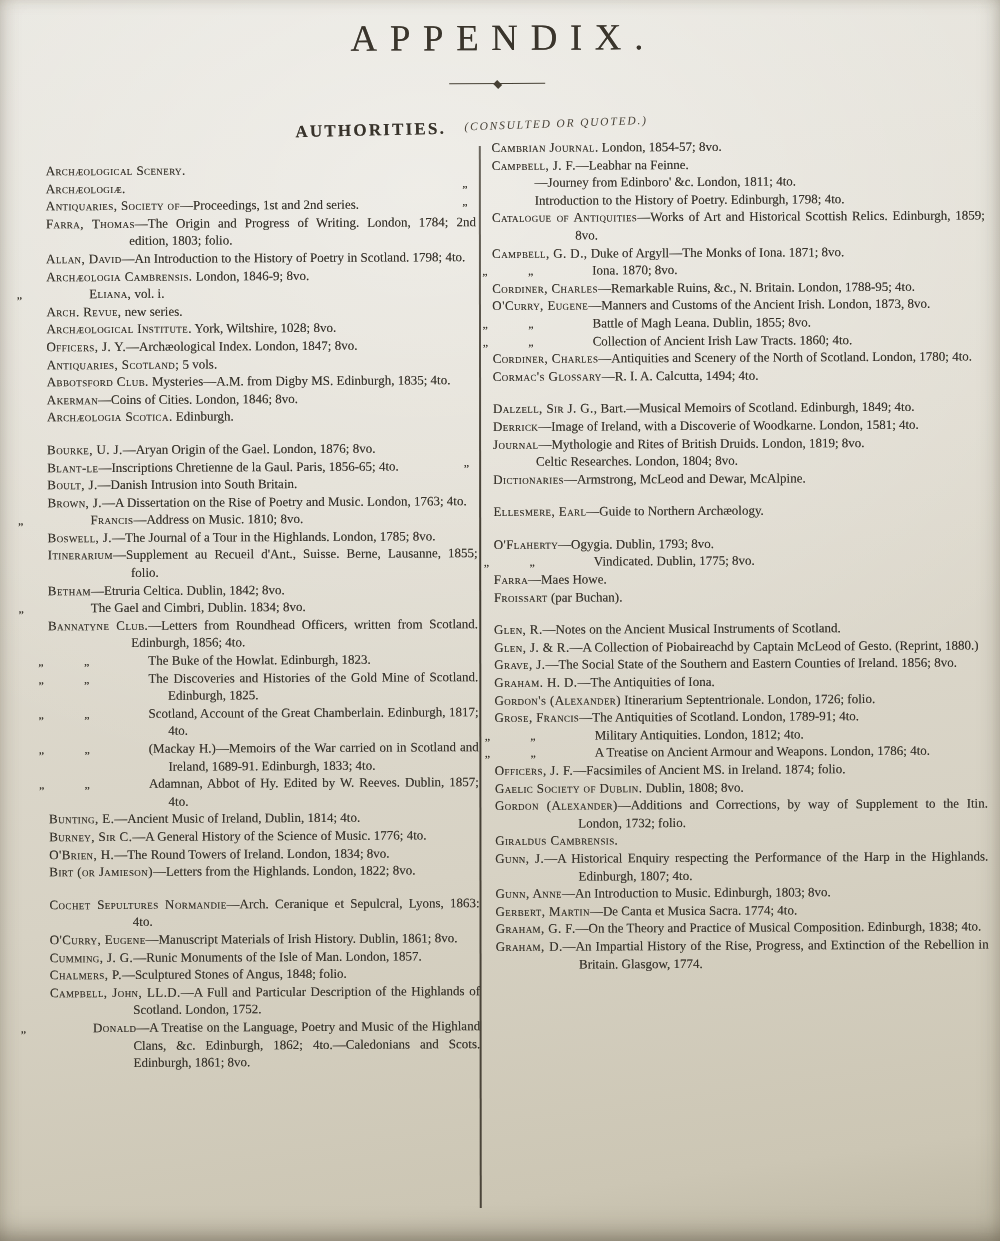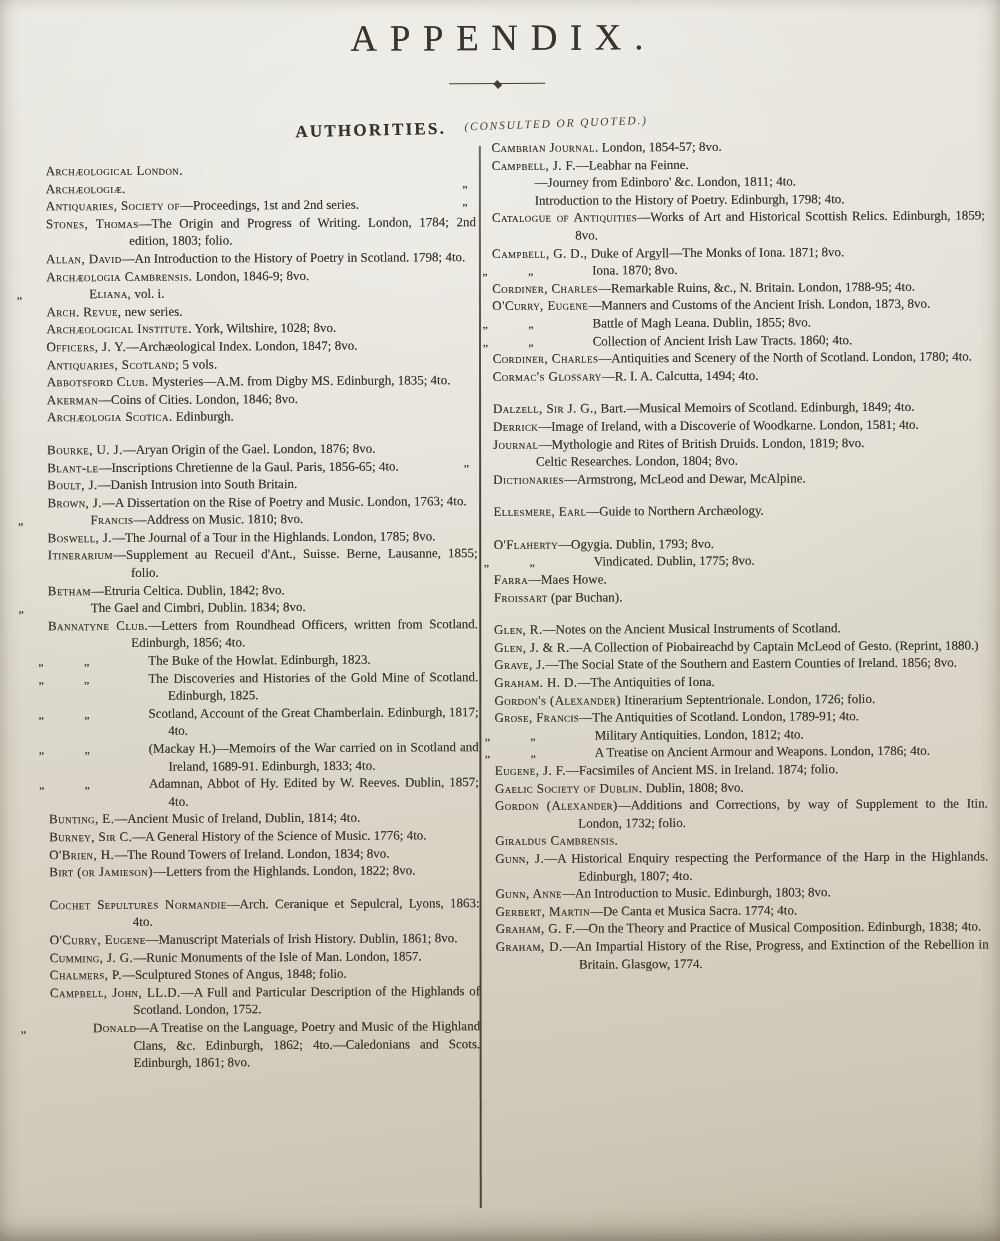--- a/index.html
+++ b/index.html
@@ -80,24 +80,24 @@
 
     <div class="heading-row">
       <span class="heading">AUTHORITIES.</span>
       <span class="heading-note">(CONSULTED OR QUOTED.)</span>
     </div>
 
     <div class="divider"></div>
 
     <div class="col col-left" id="col-left">
         <div class="group">
-          <div class="entry lvl0"><span class="sc">Archæological London.</span></div>
+          <div class="entry lvl0"><span class="sc">Archæological Scenery.</span></div>
           <div class="entry lvl0"><span class="sc">Archæologiæ.</span></div>
           <div class="entry lvl0"><span class="sc">Antiquaries, Society of</span><span>—Proceedings, 1st and 2nd series.</span></div>
-          <div class="entry lvl0"><span class="sc">Stones, Thomas</span><span>—The Origin and Progress of Writing.  London, 1784; 2nd edition, 1803; folio.</span></div>
+          <div class="entry lvl0"><span class="sc">Farra, Thomas</span><span>—The Origin and Progress of Writing.  London, 1784; 2nd edition, 1803; folio.</span></div>
           <div class="entry lvl0"><span class="sc">Allan, David</span><span>—An Introduction to the History of Poetry in Scotland. 1798; 4to.</span></div>
           <div class="entry lvl0"><span class="sc">Archæologia Cambrensis.</span><span>  London, 1846-9; 8vo.</span></div>
           <div class="entry lvl1"><span class="ditto d1">„</span><span class="sc">Eliana,</span><span> vol. i.</span></div>
           <div class="entry lvl0"><span class="sc">Arch. Revue,</span><span> new series.</span></div>
           <div class="entry lvl0"><span class="sc">Archæological Institute.</span><span>  York, Wiltshire, 1028; 8vo.</span></div>
           <div class="entry lvl0"><span class="sc">Officers, J. Y.</span><span>—Archæological Index.  London, 1847; 8vo.</span></div>
           <div class="entry lvl0"><span class="sc">Antiquaries, Scotland;</span><span> 5 vols.</span></div>
           <div class="entry lvl0"><span class="sc">Abbotsford Club.</span><span>  Mysteries—A.M. from Digby MS.  Edinburgh, 1835; 4to.</span></div>
           <div class="entry lvl0"><span class="sc">Akerman</span><span>—Coins of Cities.  London, 1846; 8vo.</span></div>
           <div class="entry lvl0"><span class="sc">Archæologia Scotica.</span><span>  Edinburgh.</span></div>
@@ -166,21 +166,21 @@
         </div>
         <div class="group">
           <div class="entry lvl0"><span class="sc">Glen, R.</span><span>—Notes on the Ancient Musical Instruments of Scotland.</span></div>
           <div class="entry lvl0"><span class="sc">Glen, J. &amp; R.</span><span>—A Collection of Piobaireachd by Captain McLeod of Gesto.  (Reprint, 1880.)</span></div>
           <div class="entry lvl0"><span class="sc">Grave, J.</span><span>—The Social State of the Southern and Eastern Counties of Ireland.  1856; 8vo.</span></div>
           <div class="entry lvl0"><span class="sc">Graham. H. D.</span><span>—The Antiquities of Iona.</span></div>
           <div class="entry lvl0"><span class="sc">Gordon's (Alexander)</span><span> Itinerarium Septentrionale.  London, 1726; folio.</span></div>
           <div class="entry lvl0"><span class="sc">Grose, Francis</span><span>—The Antiquities of Scotland.  London, 1789-91; 4to.</span></div>
           <div class="entry lvl2"><span class="ditto d1">„</span><span class="ditto d2">„</span><span>Military Antiquities.  London, 1812; 4to.</span></div>
           <div class="entry lvl2"><span class="ditto d1">„</span><span class="ditto d2">„</span><span>A Treatise on Ancient Armour and Weapons.  London, 1786; 4to.</span></div>
-          <div class="entry lvl0"><span class="sc">Eugene, J. F.</span><span>—Facsimiles of Ancient MS. in Ireland.  1874; folio.</span></div>
+          <div class="entry lvl0"><span class="sc">Officers, J. F.</span><span>—Facsimiles of Ancient MS. in Ireland.  1874; folio.</span></div>
           <div class="entry lvl0"><span class="sc">Gaelic Society of Dublin.</span><span>  Dublin, 1808; 8vo.</span></div>
           <div class="entry lvl0"><span class="sc">Gordon (Alexander)</span><span>—Additions and Corrections, by way of Supplement to the Itin.  London, 1732; folio.</span></div>
           <div class="entry lvl0"><span class="sc">Giraldus Cambrensis.</span></div>
           <div class="entry lvl0"><span class="sc">Gunn, J.</span><span>—A Historical Enquiry respecting the Performance of the Harp in the Highlands.  Edinburgh, 1807; 4to.</span></div>
           <div class="entry lvl0"><span class="sc">Gunn, Anne</span><span>—An Introduction to Music.  Edinburgh, 1803; 8vo.</span></div>
           <div class="entry lvl0"><span class="sc">Gerbert, Martin</span><span>—De Canta et Musica Sacra.  1774; 4to.</span></div>
           <div class="entry lvl0"><span class="sc">Graham, G. F.</span><span>—On the Theory and Practice of Musical Composition. Edinburgh, 1838; 4to.</span></div>
           <div class="entry lvl0"><span class="sc">Graham, D.</span><span>—An Impartial History of the Rise, Progress, and Extinction of the Rebellion in Britain.  Glasgow, 1774.</span></div>
         </div>
       </div>

